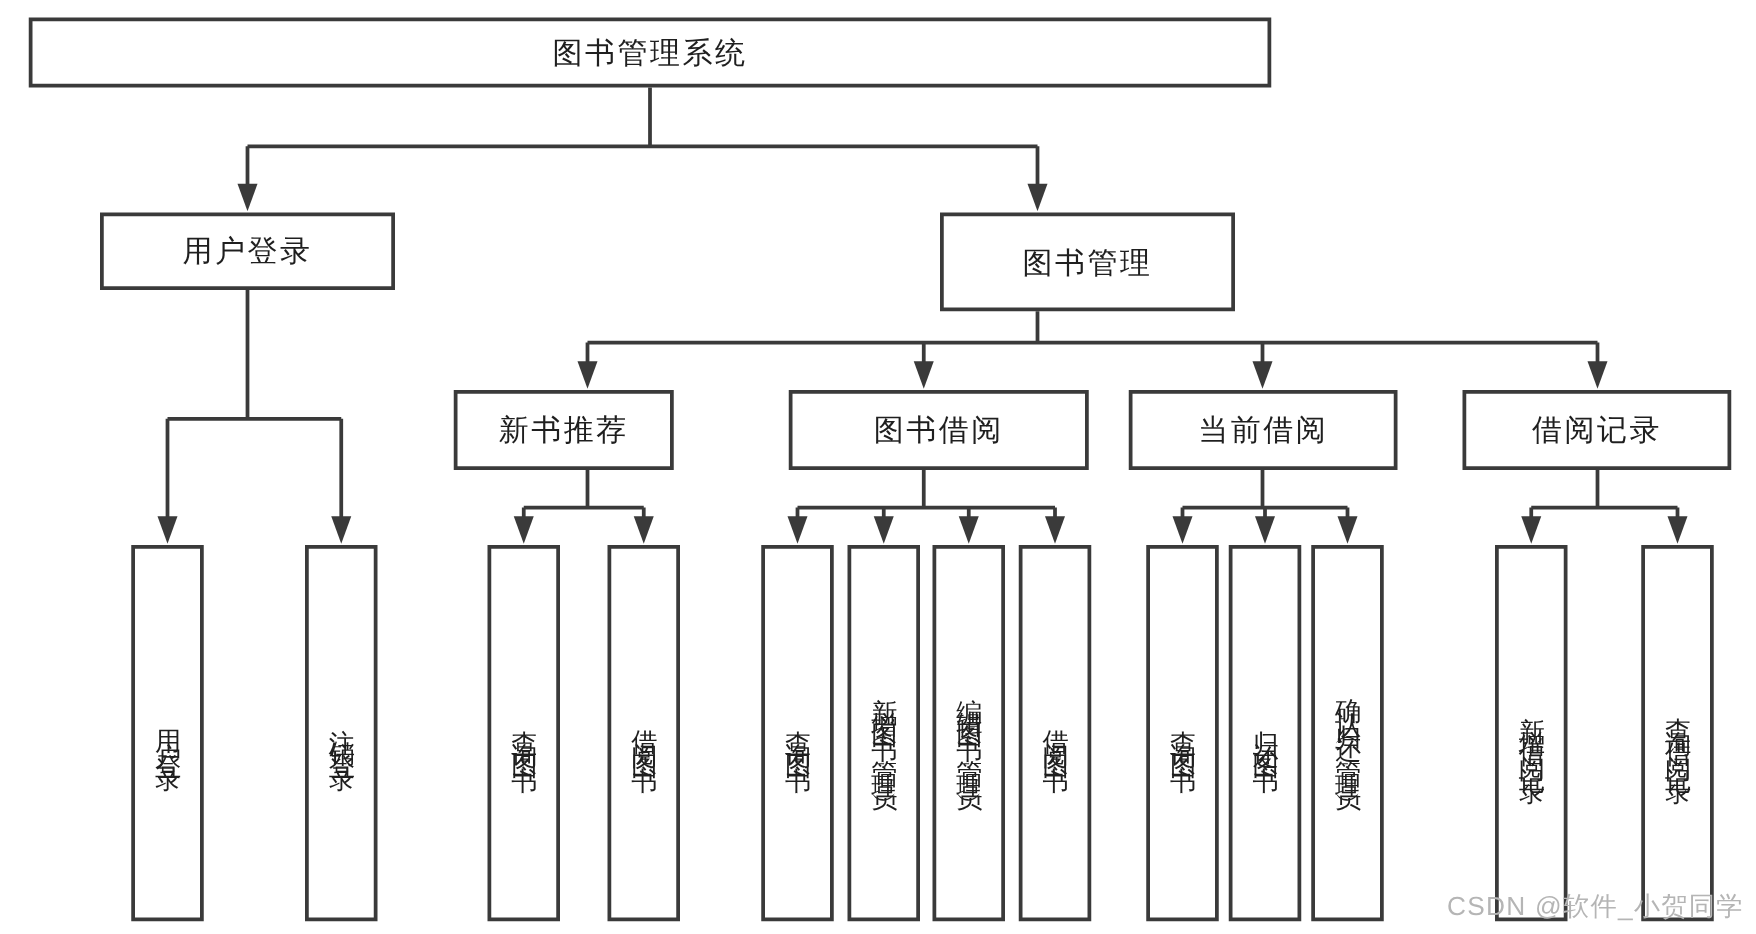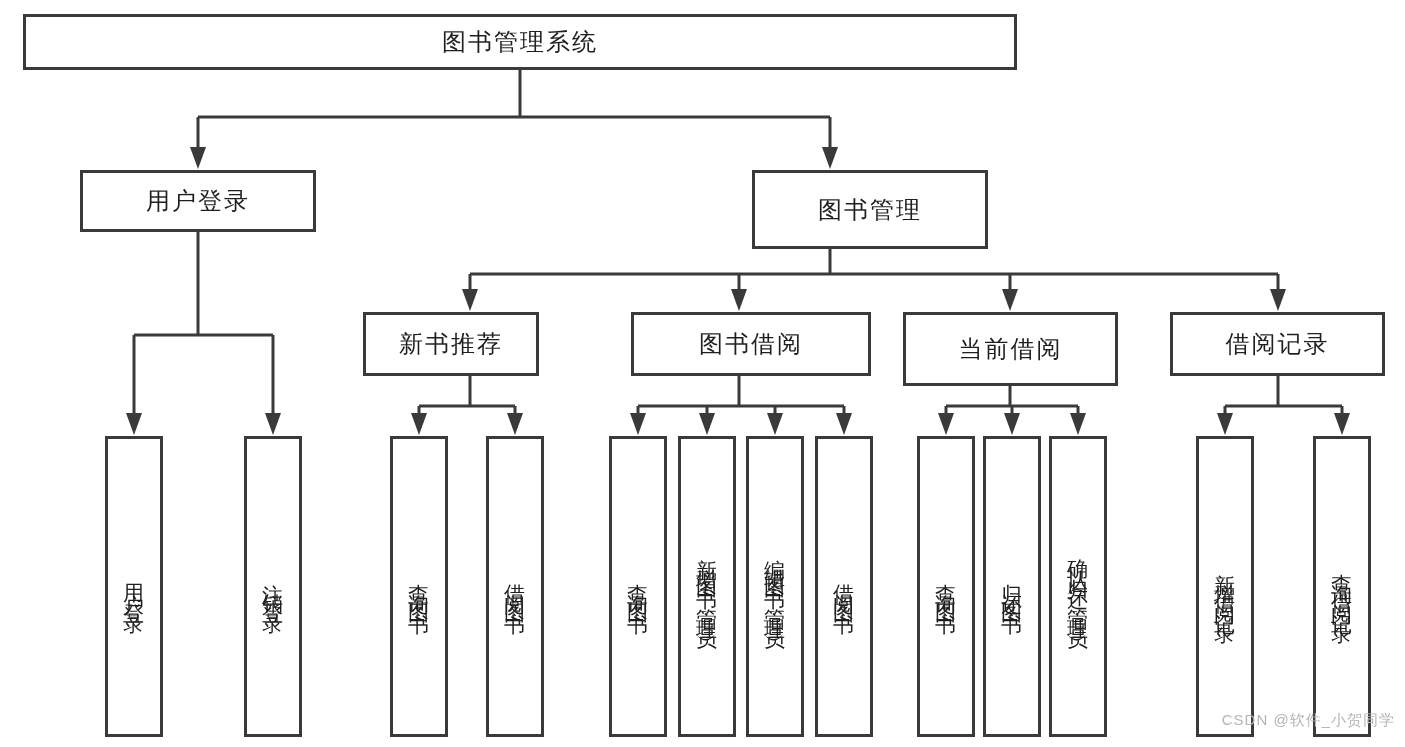--- a/index.html
+++ b/index.html
@@ -50,21 +50,21 @@
     writing-mode:vertical-rl;
     text-orientation:mixed;
     font-size:21px;
     letter-spacing:10px;
     line-height:1;
   }
   #watermark{
     position:absolute;
     top:711px;
     right:10px;
-    font-size:15px;
+    font-size:21px;
     color:var(--watermark);
     letter-spacing:1px;
     z-index:5;
   }
 </style>
 </head>
 <body>
 
 <div id="canvas">
 
@@ -108,21 +108,21 @@
     </g>
   </svg>
 
   <div class="node" style="left:23px;top:14px;width:994px;height:56px;">图书管理系统</div>
 
   <div class="node" style="left:80px;top:170px;width:236px;height:62px;">用户登录</div>
   <div class="node" style="left:712px;top:170px;width:236px;height:79px;margin-left:40px;">图书管理</div>
 
   <div class="node" style="left:363px;top:312px;width:176px;height:64px;">新书推荐</div>
   <div class="node" style="left:631px;top:312px;width:240px;height:64px;">图书借阅</div>
-  <div class="node" style="left:903px;top:312px;width:215px;height:74px;">当前借阅</div>
+  <div class="node" style="left:903px;top:312px;width:215px;height:64px;">当前借阅</div>
   <div class="node" style="left:1170px;top:312px;width:215px;height:64px;">借阅记录</div>
 
   <div class="leaf" style="left:105px;">
     <span>用户登录</span>
   </div>
   <div class="leaf" style="left:244px;">
     <span>注销登录</span>
   </div>
 
   <div class="leaf" style="left:390px;">

